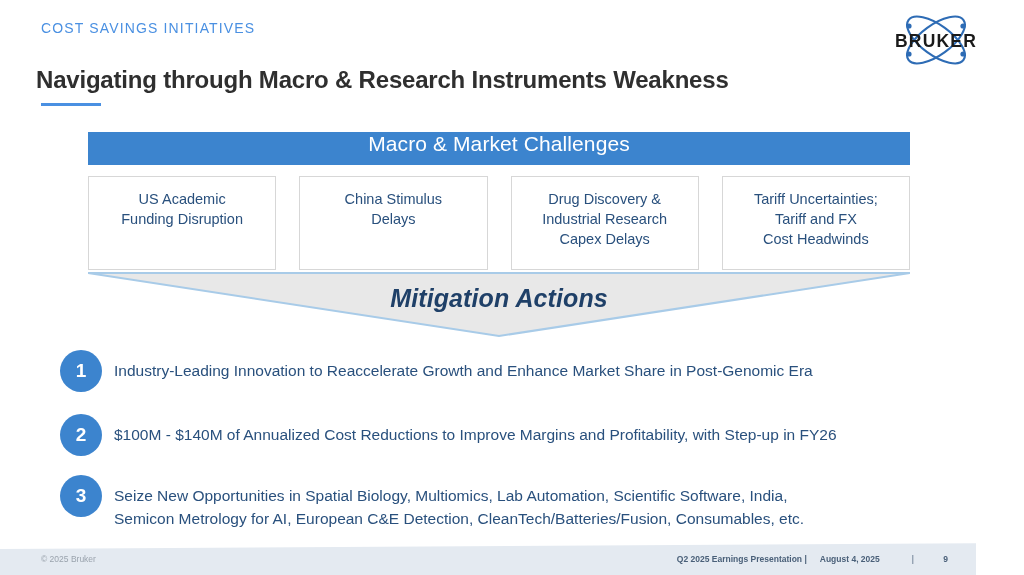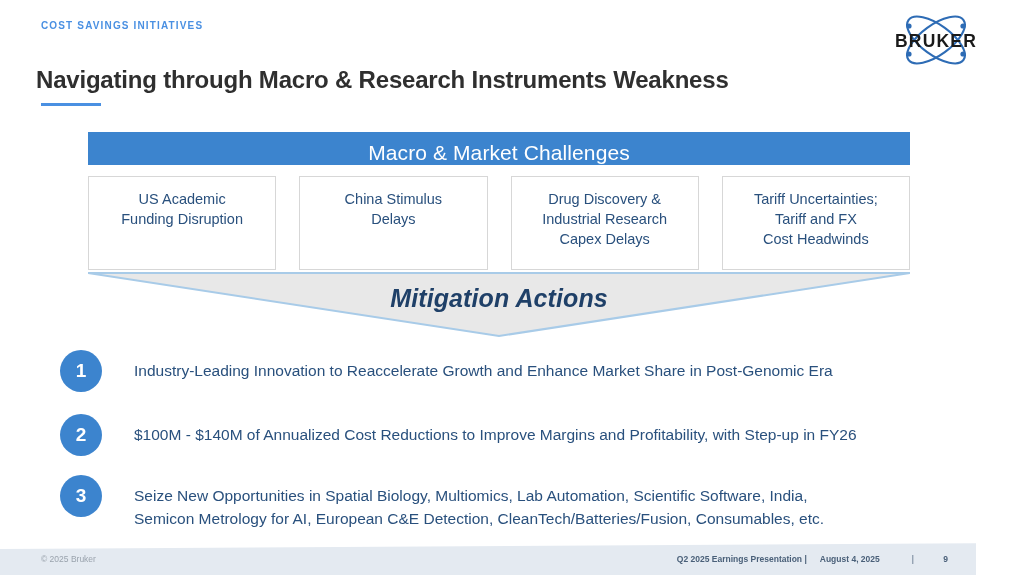--- a/index.html
+++ b/index.html
@@ -17,22 +17,22 @@
     height: 575px;
     background: #ffffff;
     overflow: hidden;
   }
 
   
   .eyebrow {
     position: absolute;
     left: 41px;
     top: 20px;
-    font-size: 10px;
-    font-weight: bold;
+    font-size: 14px;
+    font-weight: normal;
     letter-spacing: 1.15px;
     color: #4a90e2;
     text-transform: uppercase;
     white-space: nowrap;
   }
   .slide-title {
     position: absolute;
     left: 36px;
     top: 66px;
     font-size: 24px;
@@ -62,21 +62,21 @@
 
   
   .challenges-banner {
     position: absolute;
     left: 88px;
     top: 132px;
     width: 822px;
     height: 33px;
     background: #3c84ce;
     display: flex;
-    align-items: flex-end;
+    align-items: flex-start;
     justify-content: center;
   }
   .challenges-banner-label {
     color: #ffffff;
     font-size: 21px;
     font-weight: normal;
     letter-spacing: 0.1px;
   }
 
   
@@ -155,21 +155,21 @@
     background: #3c84ce;
     color: #ffffff;
     font-size: 19px;
     font-weight: bold;
     display: flex;
     align-items: center;
     justify-content: center;
     flex: 0 0 auto;
   }
   .action-text {
-    margin-left: 32px;
+    margin-left: 12px;
     color: #29507d;
     font-size: 15.5px;
     line-height: 23px;
     white-space: pre-line;
     padding-top: 9px;
   }
 
   
   .footer {
     position: absolute;

